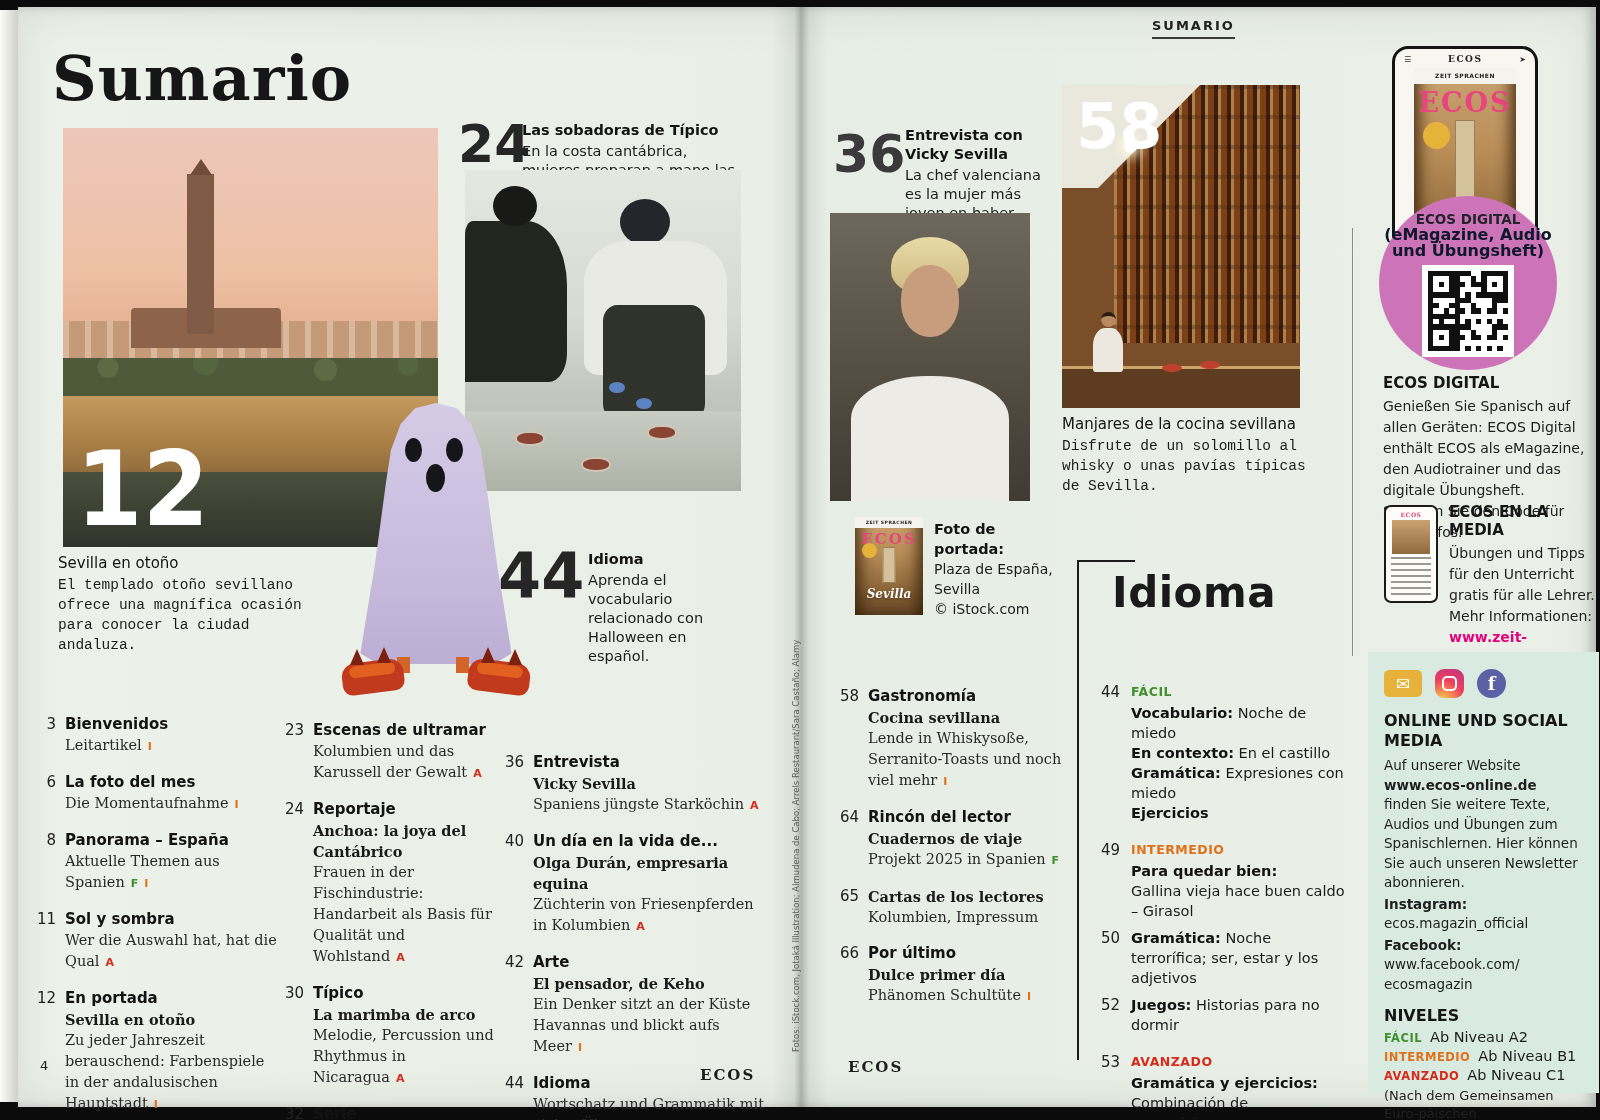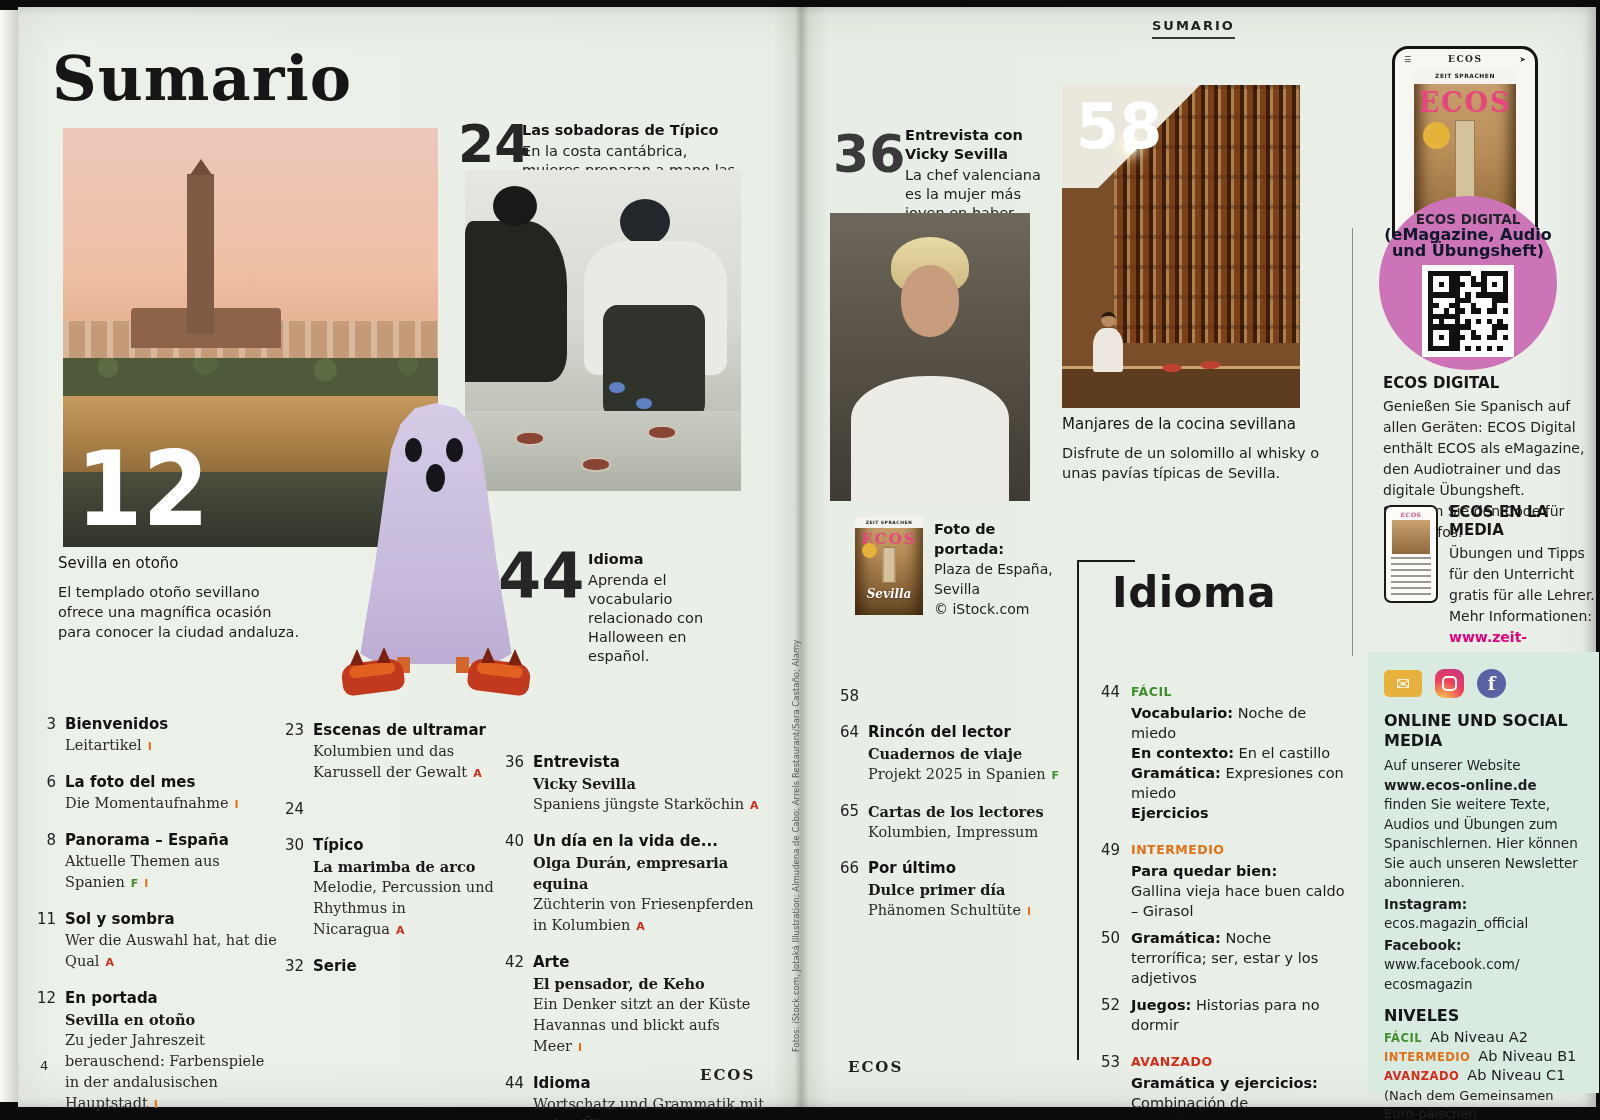--- a/index.html
+++ b/index.html
@@ -12,21 +12,21 @@
   .gutter{position:absolute;left:772px;top:7px;width:56px;height:1100px;
     background:linear-gradient(90deg,transparent 0%,rgba(70,80,65,.10) 40%,rgba(50,60,48,.32) 52%,rgba(70,80,65,.10) 66%,transparent 100%);}
   .abs{position:absolute;}
   .sumario-title{left:52px;top:42px;font-family:"DejaVu Serif",serif;font-weight:700;font-size:62px;color:#161616;letter-spacing:1px;}
   .small-header{left:1152px;top:18px;font-size:13px;font-weight:600;letter-spacing:2px;color:#222;border-bottom:2px solid #3a3a3a;padding-bottom:4px;}
   .bignum{font-weight:700;color:#262626;line-height:1;}
   .bignum-white{font-weight:700;color:#fff;line-height:1;}
   .blurb .b-title{font-weight:700;font-size:14.5px;color:#141414;line-height:19px;}
   .blurb .b-text{font-size:14.5px;color:#1d1d1d;line-height:19px;margin-top:2px;}
   .caption .c-title{font-weight:400;font-size:15px;color:#141414;line-height:20px;}
-  .caption .c-text{font-size:14.5px;color:#1d1d1d;line-height:20px;margin-top:9px;}
+  .caption .c-text{font-size:14.5px;color:#1d1d1d;line-height:20px;margin-top:2px;font-family:Liberation Mono, monospace;}
 
   
   .toc-col{display:flex;flex-direction:column;}
   .toc-entry{display:flex;margin-bottom:15px;}
   .toc-page{width:26px;min-width:26px;text-align:right;margin-right:9px;font-size:15px;color:#222;line-height:21px;}
   .toc-title{font-weight:700;font-size:15px;color:#131313;line-height:21px;}
   .toc-sub{font-family:"DejaVu Serif",serif;font-weight:700;font-size:14.5px;color:#1a1a1a;line-height:21px;}
   .toc-desc{font-family:"DejaVu Serif",serif;font-size:14.5px;color:#2a2a2a;line-height:21px;}
   .lvl{font-family:"DejaVu Sans",sans-serif;font-weight:700;font-size:11px;margin-left:6px;}
   .facil{color:#3f8f2d;}.intermedio{color:#e07118;}.avanzado{color:#d62b1a;}
@@ -254,20 +254,25 @@
     <div class="toc-page">23</div>
     <div class="toc-body">
       <div class="toc-title">Escenas de ultramar</div>
 
       <div class="toc-desc">Kolumbien und das Karussell der Gewalt<span class="lvl avanzado">A</span></div>
     </div>
   </div>
 
   <div class="toc-entry">
     <div class="toc-page">24</div>
+    <div class="toc-body">
+      <div class="toc-title">Reportaje</div>
+      <div class="toc-sub">Anchoa: la joya del Cantábrico</div>
+      <div class="toc-desc">Frauen in der Fischindustrie: Handarbeit als Basis für Qualität und Wohlstand<span class="lvl avanzado">A</span></div>
+    </div>
   </div>
 
   <div class="toc-entry">
     <div class="toc-page">30</div>
     <div class="toc-body">
       <div class="toc-title">Típico</div>
       <div class="toc-sub">La marimba de arco</div>
       <div class="toc-desc">Melodie, Percussion und Rhythmus in Nicaragua<span class="lvl avanzado">A</span></div>
     </div>
   </div>
@@ -362,20 +367,25 @@
   </div>
   <div class="abs bignum-white" style="left:1076px;top:96px;font-size:62px;">58</div>
   <div class="abs caption" style="left:1062px;top:414px;width:260px;">
     <div class="c-title">Manjares de la cocina sevillana</div>
     <div class="c-text">Disfrute de un solomillo al whisky o unas pavías típicas de Sevilla.</div>
   </div>
 
   <div class="abs toc-col" id="toc-col4" style="left:833px;top:686px;width:245px;">
   <div class="toc-entry">
     <div class="toc-page">58</div>
+    <div class="toc-body">
+      <div class="toc-title">Gastronomía</div>
+      <div class="toc-sub">Cocina sevillana</div>
+      <div class="toc-desc">Lende in Whiskysoße, Serranito-Toasts und noch viel mehr<span class="lvl intermedio">I</span></div>
+    </div>
   </div>
 
 
   <div class="toc-entry">
     <div class="toc-page">64</div>
     <div class="toc-body">
       <div class="toc-title">Rincón del lector</div>
       <div class="toc-sub">Cuadernos de viaje</div>
       <div class="toc-desc">Projekt 2025 in Spanien<span class="lvl facil">F</span></div>
     </div>

